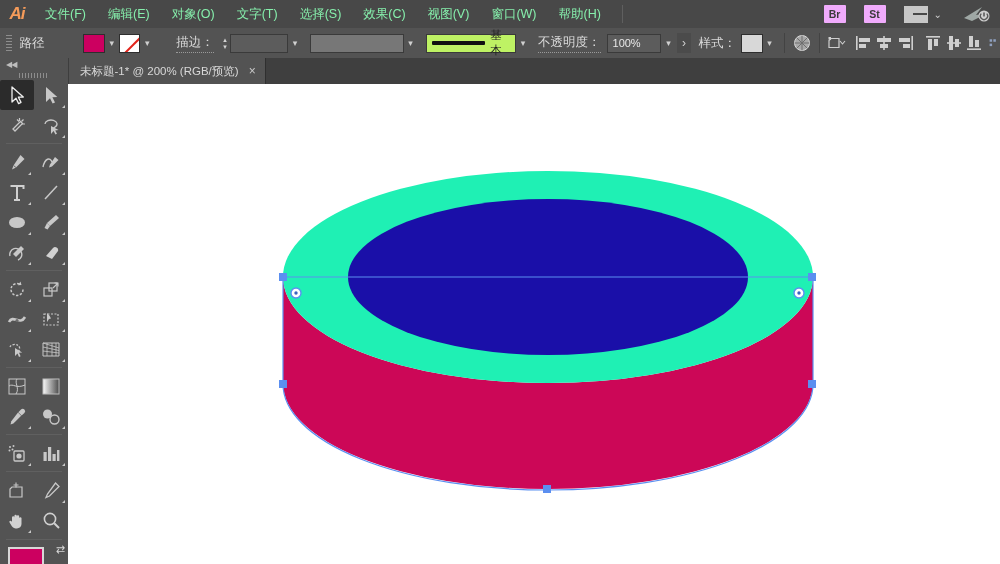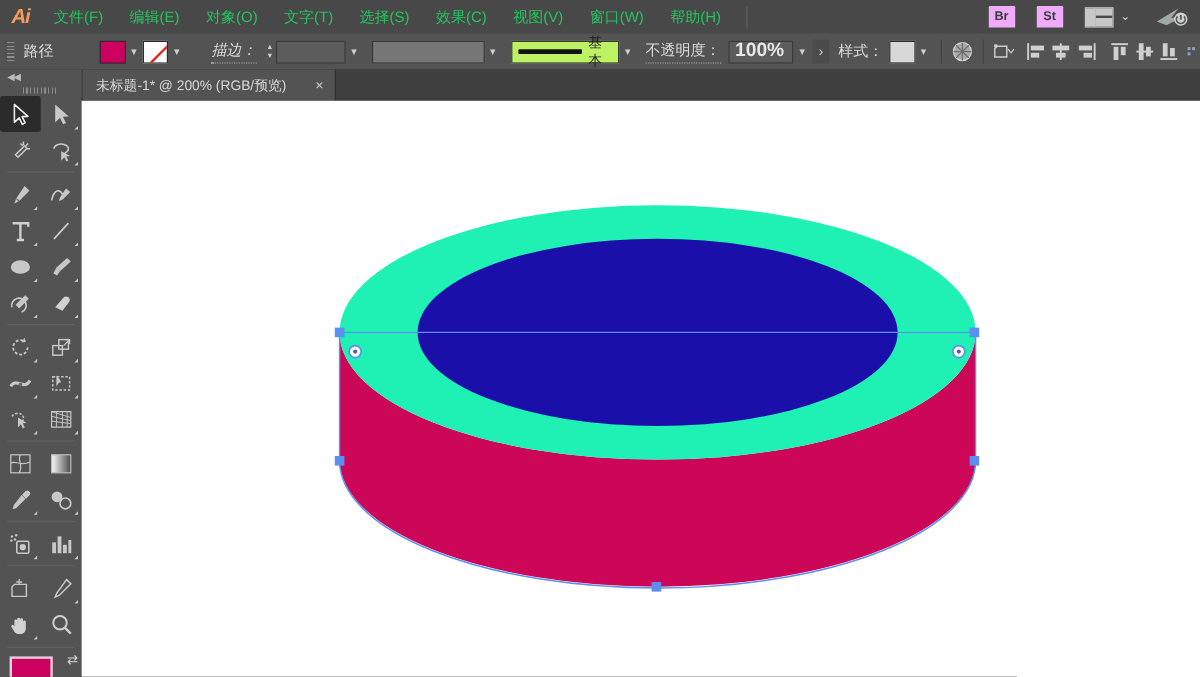--- a/index.html
+++ b/index.html
@@ -15,21 +15,21 @@
   .menubar{
     position:absolute;left:0;top:0;width:1000px;height:28px;
     background:#484848;display:flex;align-items:center;
   }
   .ai-logo{
     width:34px;height:28px;display:flex;align-items:center;justify-content:center;
     color:#f59b5a;font-size:17px;font-weight:bold;font-style:italic;
     letter-spacing:-1px;
   }
   .menu-item{
-    padding:0 11px;height:28px;line-height:28px;color:#22c55e;font-size:12.5px;
+    padding:0 11px;height:28px;line-height:28px;color:#86efac;font-size:12.5px;
     white-space:nowrap;cursor:default;
   }
   .menubar-right{margin-left:auto;display:flex;align-items:center;padding-right:8px;height:28px;}
   .sq-btn{
     width:22px;height:18px;background:#f0abfc;color:#3a3a3a;
     font-size:10.5px;font-weight:bold;display:flex;align-items:center;justify-content:center;
     margin-right:18px;border-radius:1px;
   }
   .layout-ic{display:flex;align-items:center;margin-right:4px;}
   .layout-ic .grid{display:flex;width:22px;height:15px;border:1.5px solid #c7c7c7;}
@@ -69,42 +69,42 @@
   }
   .stepper{
     width:11px;height:19px;display:flex;flex-direction:column;align-items:center;
     justify-content:center;color:#d3d3d3;font-size:7px;line-height:7px;
   }
   .field{
     height:19px;background:#777;border:1px solid #3a3a3a;box-sizing:border-box;
   }
   .field.dark{background:#5c5c5c;}
   .field.txt{
-    background:#5c5c5c;color:#e8e8e8;font-size:16px;
-    display:flex;align-items:center;padding:0 5px;font-weight:bold;
+    background:#5c5c5c;color:#e8e8e8;font-size:11px;
+    display:flex;align-items:center;padding:0 5px;
   }
   .profile{
     height:19px;background:#bef264;border:1px solid #3a3a3a;box-sizing:border-box;
     display:flex;align-items:center;padding:0 5px;gap:5px;color:#222;font-size:11.5px;
   }
   .profile .stroke-line{width:62px;height:4px;background:#111;border-radius:1px;}
   .sep-v{width:1px;height:20px;background:#434343;margin:0 7px;}
   .icon-btn{
     width:22px;height:22px;display:flex;align-items:center;justify-content:center;
     color:#cfcfcf;
   }
 
   
   .tabbar{
     position:absolute;left:68px;top:58px;width:932px;height:26px;background:#3f3f3f;
     display:flex;align-items:flex-end;
   }
   .doctab{
     height:26px;background:#535353;display:flex;align-items:center;
-    padding:0 9px 0 12px;gap:24px;border-right:1px solid #2f2f2f;
+    padding:0 9px 0 12px;gap:10px;border-right:1px solid #2f2f2f;
   }
   .doctab .ttl{color:#d8d8d8;font-size:11.5px;white-space:nowrap;}
   .doctab .x{color:#c9c9c9;font-size:12px;line-height:1;}
 
   
   .toolbar{
     position:absolute;left:0;top:58px;width:68px;height:506px;background:#535353;
     border-right:1px solid #3e3e3e;
   }
   .tb-head{height:12px;display:flex;align-items:center;justify-content:flex-start;padding-left:6px;}
@@ -193,21 +193,21 @@
     <div class="cb-label" style="width:68px;">路径</div>
 
     <div class="swatch" id="cb-fill" style="background: rgb(204, 0, 96);"></div>
     <div class="dd">▾</div>
 
     <div class="swatch">
       <div class="none-slash"></div>
     </div>
     <div class="dd">▾</div>
 
-    <div class="cb-label dotted" style="margin:0 6px 0 22px;font-style:italic;">描边：</div>
+    <div class="cb-label dotted" style="margin:0 6px 0 22px;">描边：</div>
 
     <div class="stepper">
         <span>▴</span>
         <span>▾</span>
       </div>
     <div class="field dark" style="width:62px;"></div>
     <div class="dd">▾</div>
 
     <div class="field" style="width:100px;margin-left:8px;"></div>
     <div class="dd">▾</div>

